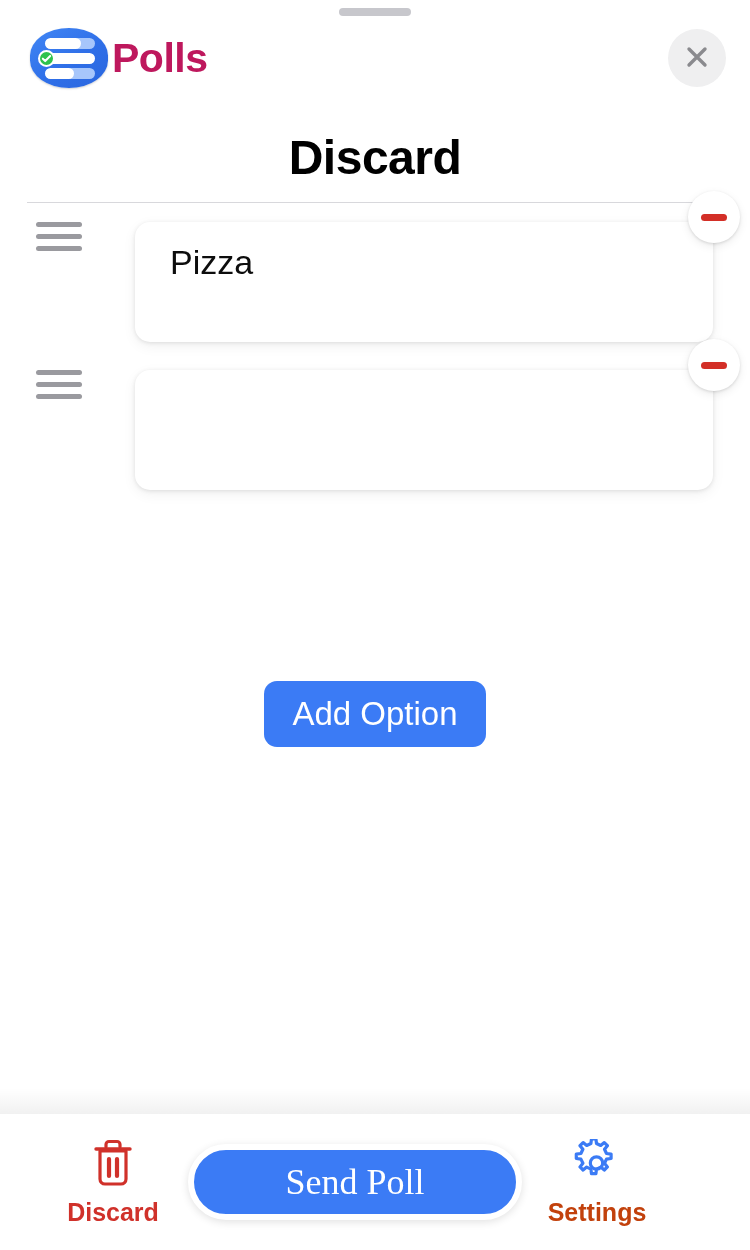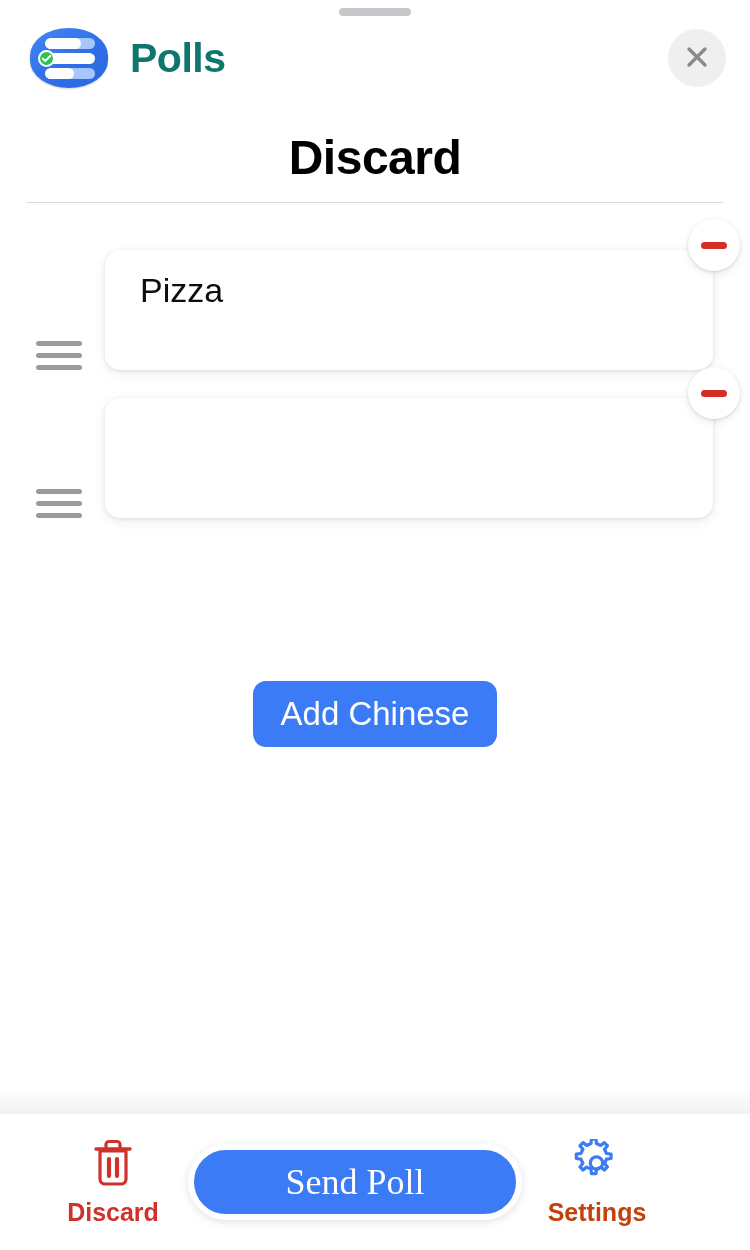--- a/index.html
+++ b/index.html
@@ -86,23 +86,23 @@
     border: 2px solid #ffffff;
     display: flex;
     align-items: center;
     justify-content: center;
   }
   .ai-check svg { display: block; }
 
   .app-title {
     font-size: 41px;
     font-weight: bold;
-    color: #0f766e;
+    color: #be185d;
     letter-spacing: -0.5px;
-    margin-left: 22px;
+    margin-left: 4px;
     line-height: 1;
   }
 
   .close-btn {
     margin-left: auto;
     width: 58px;
     height: 58px;
     border-radius: 50%;
     background: #efeff0;
     display: flex;
@@ -135,21 +135,22 @@
   
   .options {
     position: absolute;
     top: 222px;
     left: 0; right: 0;
   }
   .option-row {
     position: relative;
     height: 148px;
     display: flex;
-    align-items: flex-end;
+    align-items: flex-start;
+    gap: 30px;
   }
   .drag-handle {
     width: 46px;
     margin-left: 36px;
     flex: 0 0 auto;
     display: flex;
     flex-direction: column;
     gap: 7px;
     cursor: grab;
   }
@@ -341,21 +342,21 @@
       <div class="option-card">
         <button class="remove-btn">
           <i></i>
         </button>
       </div>
     </div>
 
   </div>
 
   <div class="add-wrap">
-    <button class="add-btn">Add Chinese</button>
+    <button class="add-btn">Add Option</button>
   </div>
 
   <div class="bottom-shadow"></div>
   <div class="bottom-bar">
 
     <button class="bar-action">
       <span>
         <svg width="48" height="52" viewBox="0 0 48 52">
           <path d="M17 8 V5.5 a3 3 0 0 1 3-3 h8 a3 3 0 0 1 3 3 V8" fill="none" stroke="#d0312a" stroke-width="3.2" stroke-linecap="round"></path>
           <path d="M7 10 H41" fill="none" stroke="#d0312a" stroke-width="3.4" stroke-linecap="round"></path>

